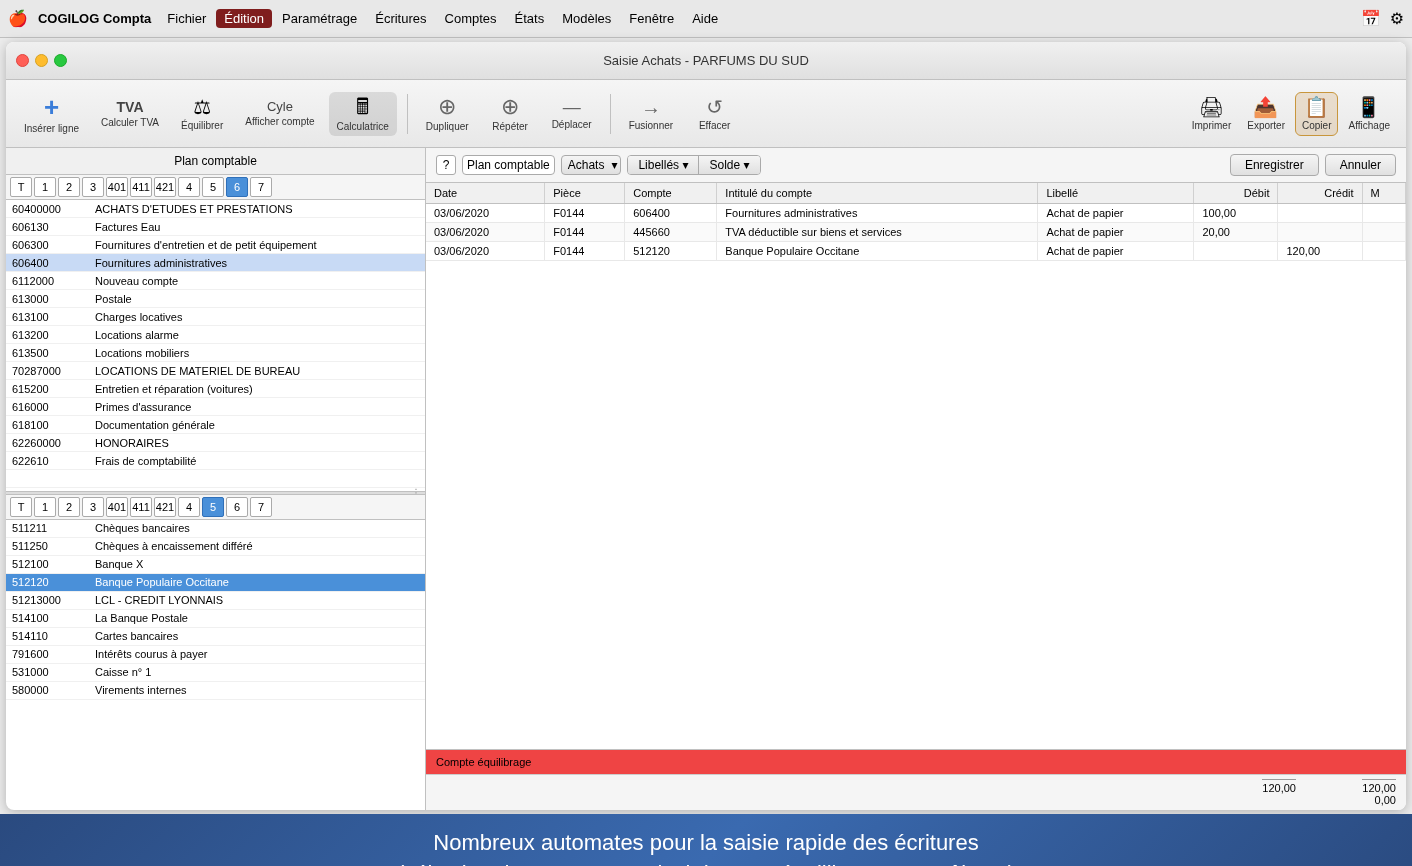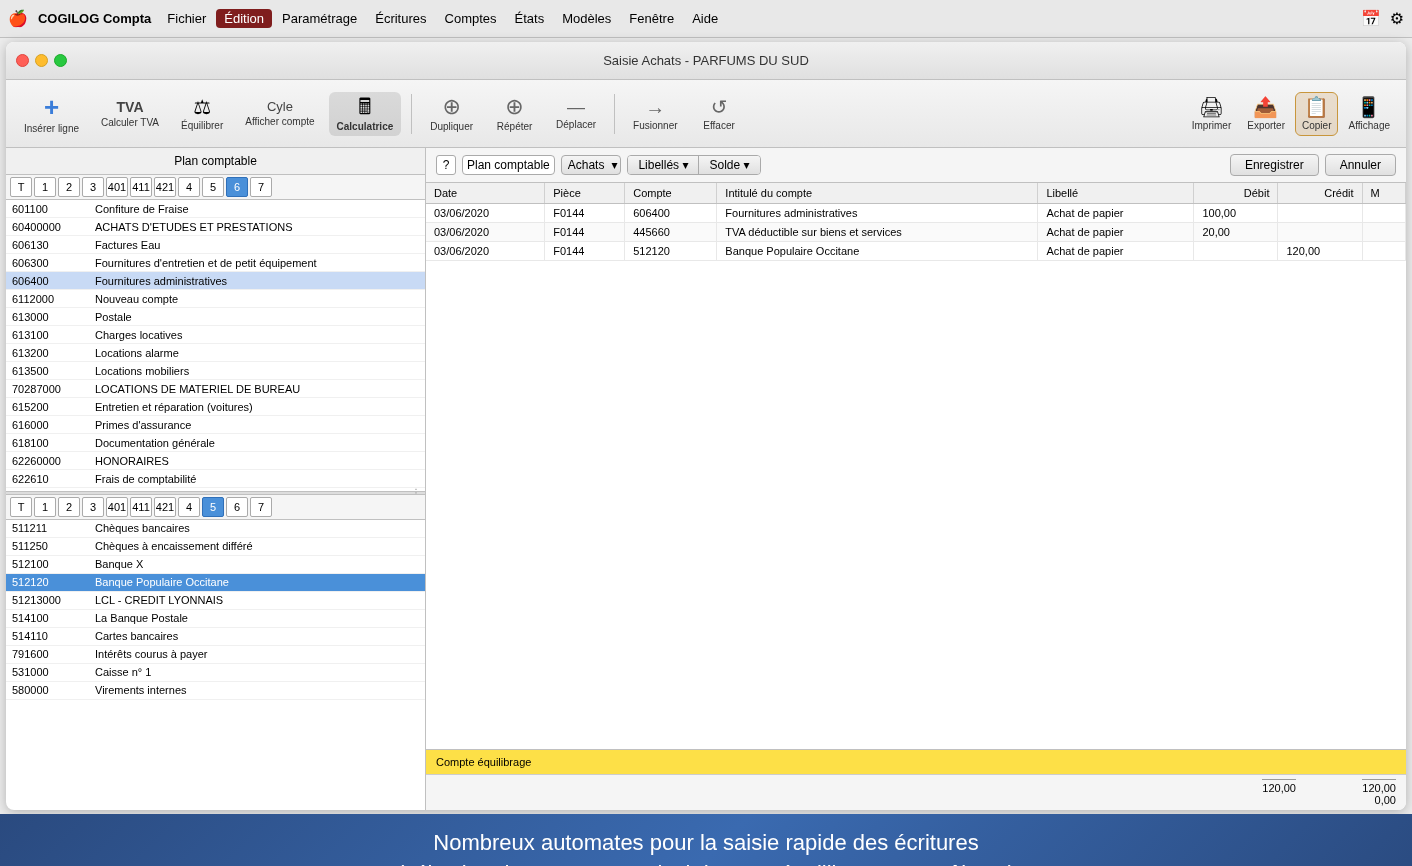--- a/index.html
+++ b/index.html
@@ -280,21 +280,21 @@
       border-right: 1px solid #e8e8e8;
       font-size: 11px;
     }
     .entry-table tr:nth-child(even) td { background: #fafafa; }
     .entry-table td.num { text-align: left; }
 
     
     .compte-eq-bar {
       border-top: 1px solid #c0c0c0;
       padding: 6px 10px;
-      background: #fde047;
+      background: #ef4444;
       font-size: 11px;
       flex-shrink: 0;
     }
 
     
     .bottom-banner {
       background: linear-gradient(135deg, #2a4a7f 0%, #3a6ab0 50%, #2a4a7f 100%);
       height: 90px;
       display: flex;
       align-items: center;
@@ -370,21 +370,21 @@
     <div class="toolbar-btn">
       <span class="toolbar-icon" style="font-size:20px;">⚖</span>
       <span class="toolbar-label">Équilibrer</span>
     </div>
     <div class="toolbar-btn">
       <span class="toolbar-icon" style="font-size:13px; color:#444;">Cyle</span>
       <span class="toolbar-label">Afficher compte</span>
     </div>
     <div class="toolbar-btn active-tool">
       <span class="toolbar-icon" style="font-size:22px;">🖩</span>
-      <span class="toolbar-label" style="font-weight:bold;">Calculatrice</span>
+      <span class="toolbar-label" style="font-weight:normal;">Calculatrice</span>
     </div>
     <div class="toolbar-separator"></div>
     <div class="toolbar-btn">
       <span class="toolbar-icon" style="font-size:22px; color:#666;">⊕</span>
       <span class="toolbar-label">Dupliquer</span>
     </div>
     <div class="toolbar-btn">
       <span class="toolbar-icon" style="font-size:22px; color:#666;">⊕</span>
       <span class="toolbar-label">Répéter</span>
     </div>
@@ -435,24 +435,20 @@
         <div class="tab-cell">401</div>
         <div class="tab-cell">411</div>
         <div class="tab-cell">421</div>
         <div class="tab-cell">4</div>
         <div class="tab-cell">5</div>
         <div class="tab-cell selected">6</div>
         <div class="tab-cell">7</div>
       </div>
 
       <div class="account-list" style="max-height: 310px;">
-        <div class="account-row">
-          <span class="account-code">601100</span>
-          <span class="account-name">Confiture de Fraise</span>
-        </div>
         <div class="account-row bold">
           <span class="account-code">60400000</span>
           <span class="account-name">ACHATS D'ETUDES ET PRESTATIONS</span>
         </div>
         <div class="account-row">
           <span class="account-code">606130</span>
           <span class="account-name">Factures Eau</span>
         </div>
         <div class="account-row">
           <span class="account-code">606300</span>

